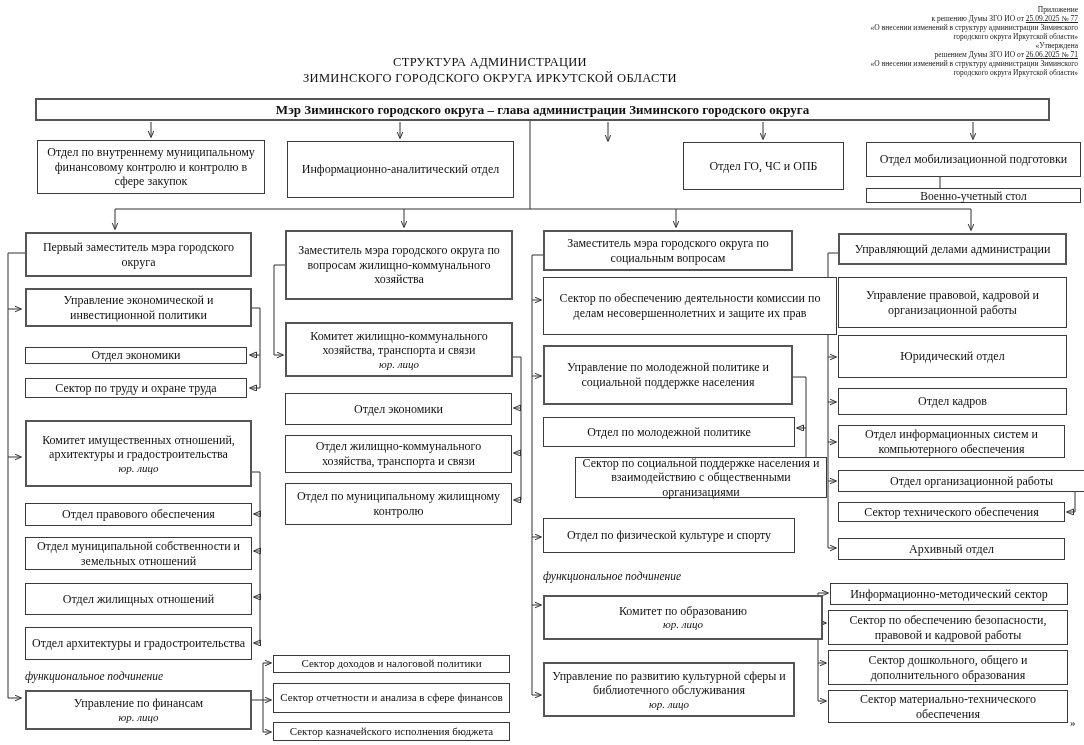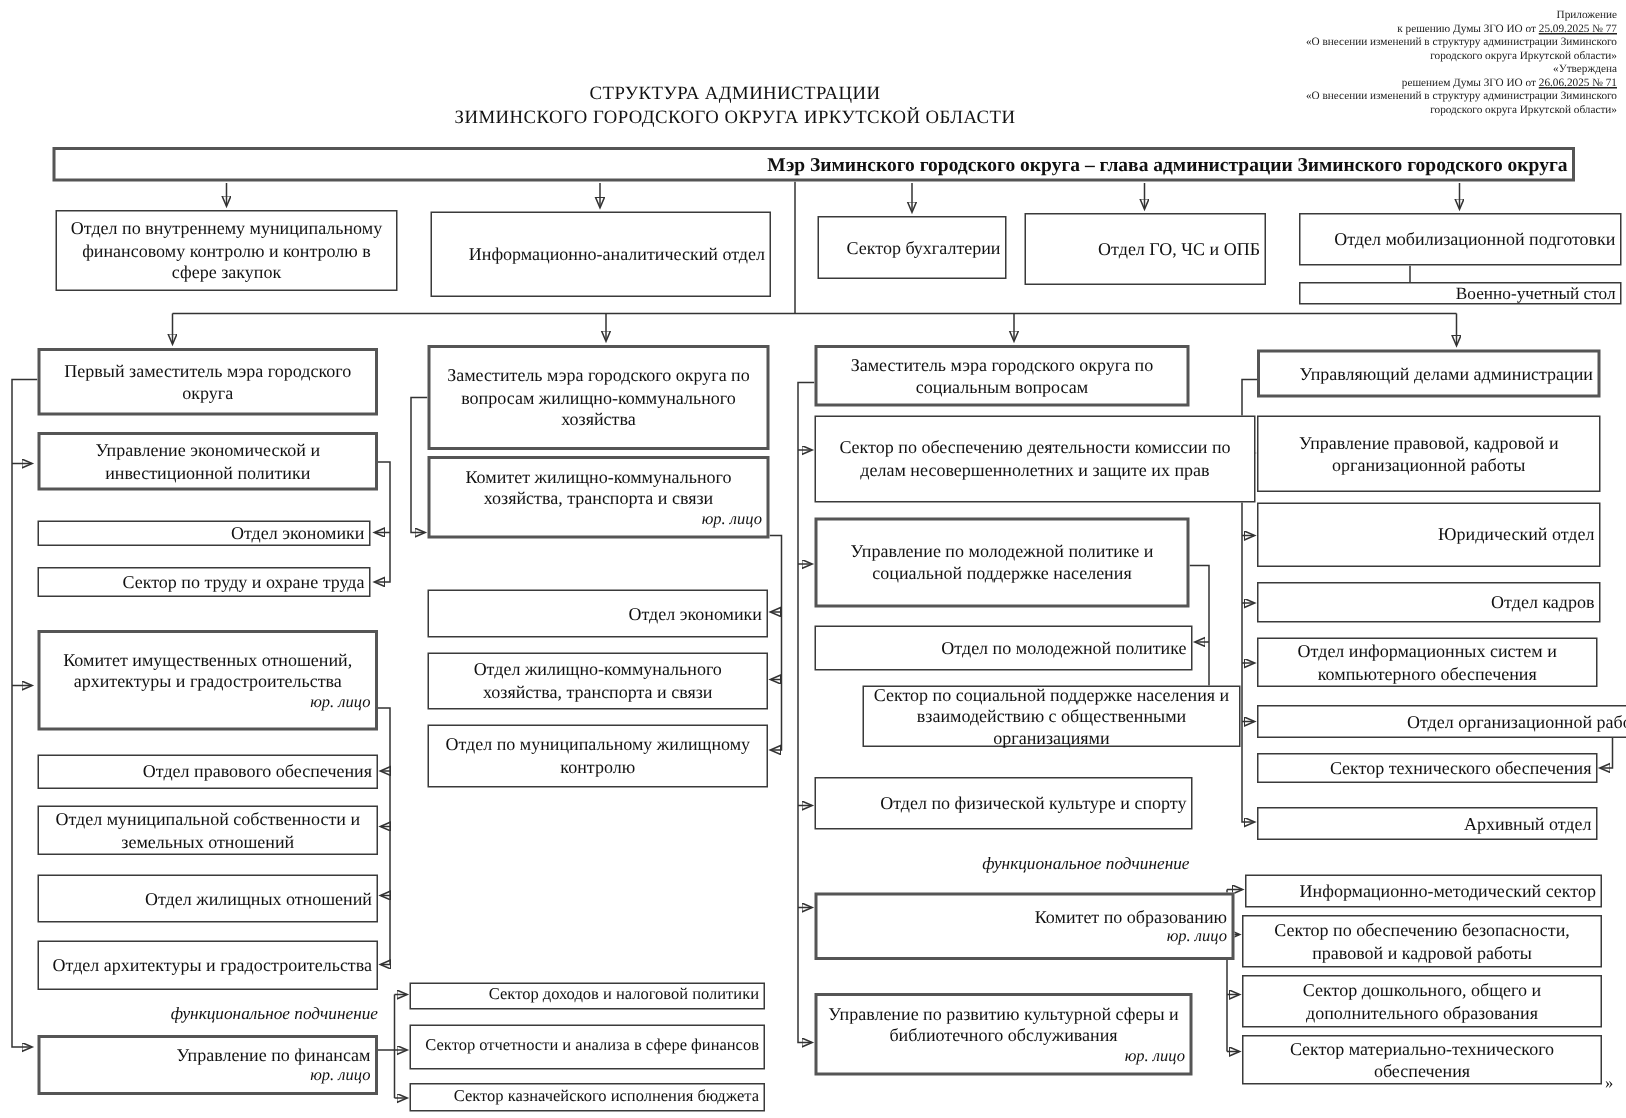--- a/index.html
+++ b/index.html
@@ -1,27 +1,27 @@
 <!DOCTYPE html>
 <html><head>
 <meta charset="utf-8">
 <style>
   html,body{margin:0;padding:0;background:#fff;}
   #page{position:relative;width:1084px;height:745px;background:#fff;overflow:hidden;
         font-family:"Liberation Serif",serif;color:#111;}
   .box{position:absolute;border:1px solid #3a3a3a;background:#fff;box-sizing:border-box;
-       display:flex;flex-direction:column;align-items:flex-end;justify-content:center;
+       display:flex;flex-direction:column;align-items:center;justify-content:center;
        text-align:center;font-size:12px;line-height:1.22;padding:1px 3px;}
   .b2{border-width:2px;border-color:#555;}
   .bold{font-weight:bold;}
   .fs13{font-size:13px;}
   .fs11{font-size:11px;}
   .fs115{font-size:11.5px;}
   .jur{font-style:italic;font-size:11px;line-height:1.15;}
-  .note{position:absolute;font-style:italic;font-size:11.5px;text-align:right;}
+  .note{position:absolute;font-style:italic;font-size:11.5px;text-align:left;}
   #title{position:absolute;left:200px;top:55px;width:580px;text-align:center;
          font-size:12.5px;line-height:1.25;letter-spacing:.3px;}
   #annotation{position:absolute;top:5px;right:6px;width:370px;text-align:right;
               font-size:7.5px;line-height:1.2;color:#222;}
   #annotation .u{text-decoration:underline;}
   #closing-quote{position:absolute;left:1070px;top:716px;font-size:11px;}
   svg.cn{position:absolute;left:0;top:0;pointer-events:none;}
   svg.cn line,svg.cn path{stroke:#333;stroke-width:1;fill:none;}
 </style>
 </head>
@@ -118,23 +118,20 @@
   <div class="box b2 bold fs13" style="left:35px;top:98px;width:1015px;height:23px">
       <span>Мэр Зиминского городского округа  – глава администрации Зиминского городского округа</span>
     </div>
 
   <div class="box" style="left:37px;top:140px;width:228px;height:54px">
       <span>Отдел по внутреннему муниципальному финансовому контролю и контролю в сфере закупок</span>
     </div>
   <div class="box" style="left:287px;top:141px;width:227px;height:57px">
       <span>Информационно-аналитический отдел</span>
     </div>
-  <div class="box" style="left:545px;top:144px;width:126px;height:42px">
-      <span>Сектор бухгалтерии</span>
-    </div>
   <div class="box" style="left:683px;top:142px;width:161px;height:48px">
       <span>Отдел ГО, ЧС и ОПБ</span>
     </div>
   <div class="box" style="left:866px;top:142px;width:215px;height:35px">
       <span>Отдел мобилизационной подготовки</span>
     </div>
   <div class="box fs115" style="left:866px;top:188px;width:215px;height:15px">
       <span>Военно-учетный стол</span>
     </div>
 
@@ -178,21 +175,21 @@
   <div class="box fs11" style="left:273px;top:683px;width:237px;height:30px">
       <span>Сектор отчетности и анализа в сфере финансов</span>
     </div>
   <div class="box fs11" style="left:273px;top:722px;width:237px;height:19px">
       <span>Сектор казначейского исполнения бюджета</span>
     </div>
 
   <div class="box b2" style="left:285px;top:230px;width:228px;height:70px">
       <span>Заместитель мэра городского округа по вопросам жилищно-коммунального хозяйства</span>
     </div>
-  <div class="box b2" style="left:285px;top:304px;width:228px;height:55px">
+  <div class="box b2" style="left:285px;top:322px;width:228px;height:55px">
       <span>Комитет жилищно-коммунального хозяйства, транспорта и связи</span>
       <span class="jur">юр. лицо</span>
     </div>
   <div class="box" style="left:285px;top:393px;width:227px;height:32px">
       <span>Отдел экономики</span>
     </div>
   <div class="box" style="left:285px;top:435px;width:227px;height:38px">
       <span>Отдел жилищно-коммунального хозяйства, транспорта и связи</span>
     </div>
   <div class="box" style="left:285px;top:483px;width:227px;height:42px">

